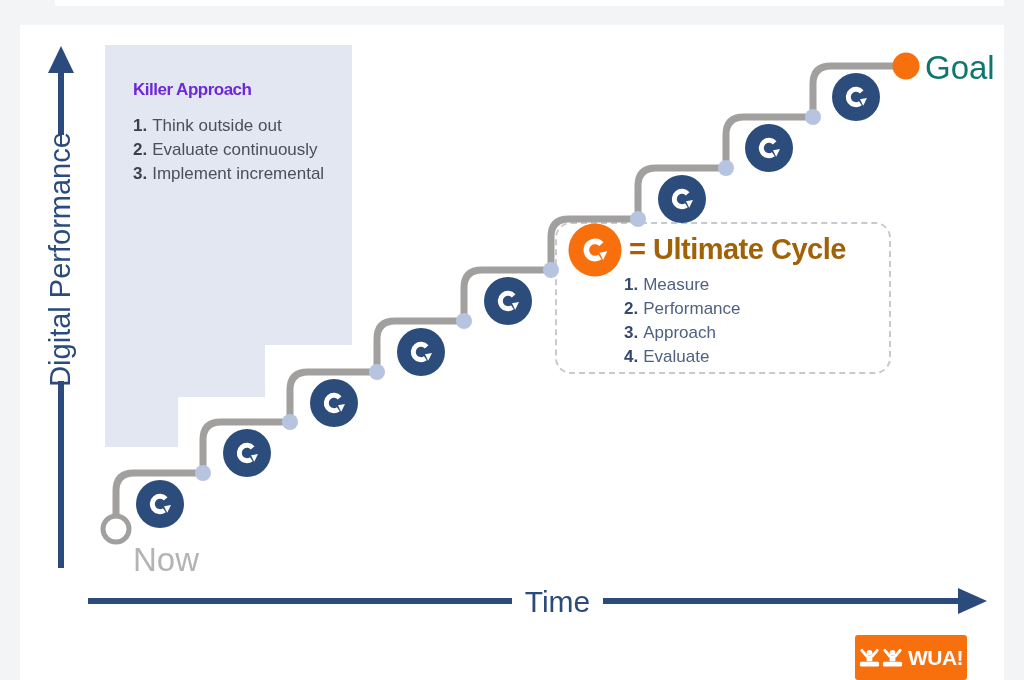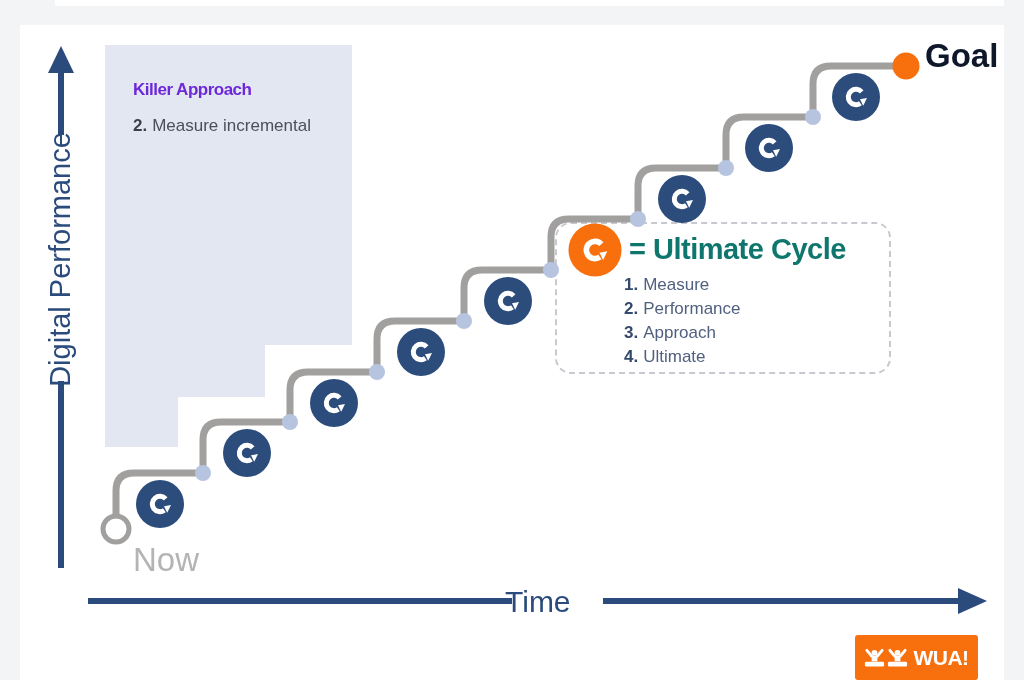--- a/index.html
+++ b/index.html
@@ -26,50 +26,50 @@
     font-size:17px; font-weight:bold; color:#6d28d9; letter-spacing:-0.5px;
     margin-bottom:14px; white-space:nowrap;
   }
   .num-list { list-style:none; }
   .num-list li { font-size:17px; line-height:24px; white-space:nowrap; }
   .killer .num-list li { color:#4a505b; }
   .killer .num-list .num { font-weight:bold; color:#3b414c; margin-right:5px; }
 
   .uc-title {
     position:absolute; left:629px; top:233px;
-    font-size:29px; font-weight:bold; color:#0f766e; letter-spacing:-0.5px; white-space:nowrap;
+    font-size:29px; font-weight:bold; color:#a16207; letter-spacing:-0.5px; white-space:nowrap;
   }
   .uc-list { position:absolute; left:624px; top:273px; }
   .uc-list li { color:#50607f; }
   .uc-list .num { font-weight:bold; color:#33496e; margin-right:5px; }
 
   .y-label {
     position:absolute; left:-140px; top:243px; width:400px;
     transform:rotate(-90deg);
     font-size:29px; color:#2b4b7d; text-align:center; white-space:nowrap;
   }
   .x-label {
     position:absolute; left:505px; top:585px; width:105px;
-    font-size:30px; color:#2b4b7d; white-space:nowrap;
+    font-size:30px; color:#2b4b7d; text-align:center; white-space:nowrap;
   }
   .now-label {
     position:absolute; left:85px; top:541px;
     font-size:33px; color:#b4b4b4; white-space:nowrap;margin-left:48px;
   }
   .goal-label {
-    position:absolute; left:925px; top:37px;
-    font-size:33px; font-weight:700; color:#0f172a; white-space:nowrap;
+    position:absolute; left:925px; top:49px;
+    font-size:33px; font-weight:400; color:#0f766e; white-space:nowrap;
   }
 
   .logo-card {
     position:absolute; left:833px; top:618px; width:171px; height:62px;
     background:#ffffff; border-radius:8px;
   }
   .logo-box {
-    position:absolute; left:855px; top:635px; width:123px; height:45px;
+    position:absolute; left:855px; top:635px; width:112px; height:45px;
     background:#f8700e; border-radius:3px;
     display:flex; align-items:center; justify-content:center; gap:2px;
   }
   .logo-box .wordmark {
     color:#ffffff; font-size:21px; font-weight:bold; letter-spacing:-0.5px; margin-left:3px;
   }
   svg { display:block; }
 </style>
 </head>
 <body>
@@ -158,30 +158,32 @@
     <g>
         <circle cx="856" cy="97" r="24" fill="#2c4c7c"></circle>
         <use href="#cycle-glyph" x="840" y="81" width="32" height="32"></use>
       </g>
   </g>
 </svg>
 
 <div class="killer">
   <div class="title">Killer Approach</div>
   <ul class="num-list">
-    <li><span class="num">2.</span><span>Measure incremental</span></li>
+    <li><span class="num">1.</span><span>Think outside out</span></li>
+    <li><span class="num">2.</span><span>Evaluate continuously</span></li>
+    <li><span class="num">3.</span><span>Implement incremental</span></li>
   </ul>
 </div>
 
 <div class="uc-title">= Ultimate Cycle</div>
 <ul class="num-list uc-list">
   <li><span class="num">1.</span><span>Measure</span></li>
   <li><span class="num">2.</span><span>Performance</span></li>
   <li><span class="num">3.</span><span>Approach</span></li>
-  <li><span class="num">4.</span><span>Ultimate</span></li>
+  <li><span class="num">4.</span><span>Evaluate</span></li>
 </ul>
 
 <div class="y-label">Digital Performance</div>
 <div class="x-label">Time</div>
 <div class="now-label">Now</div>
 <div class="goal-label">Goal</div>
 
 <div class="logo-card"></div>
 <div class="logo-box">
   <svg width="21" height="20" viewBox="0 0 22 20">

